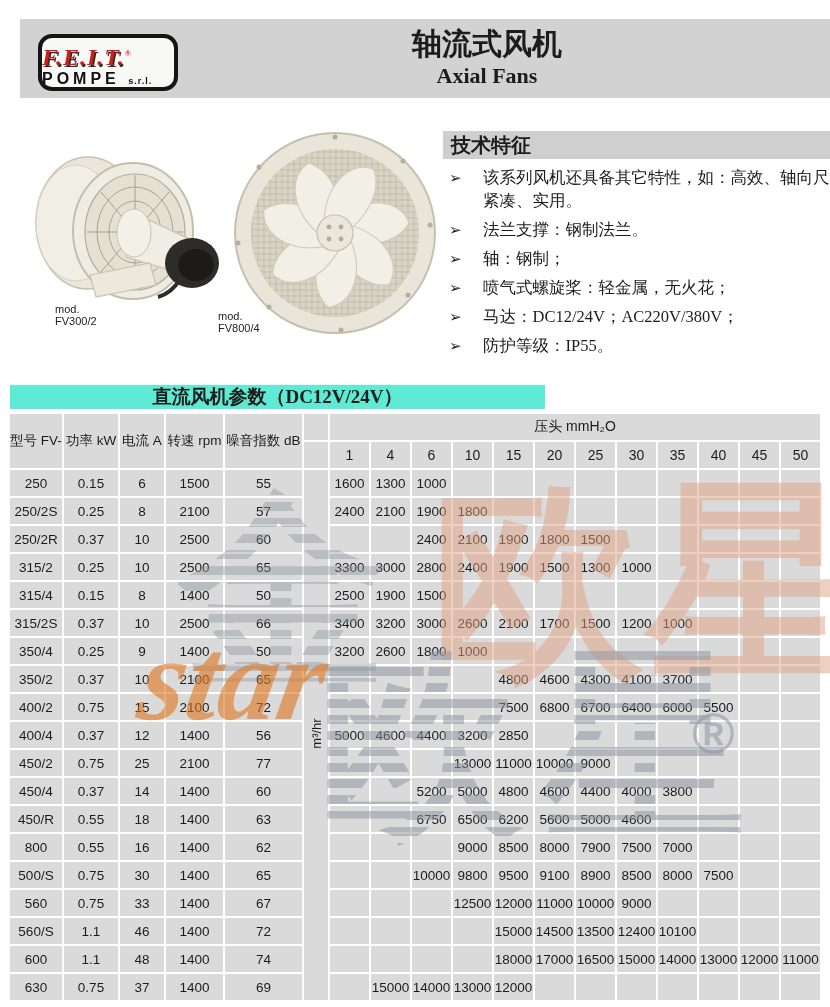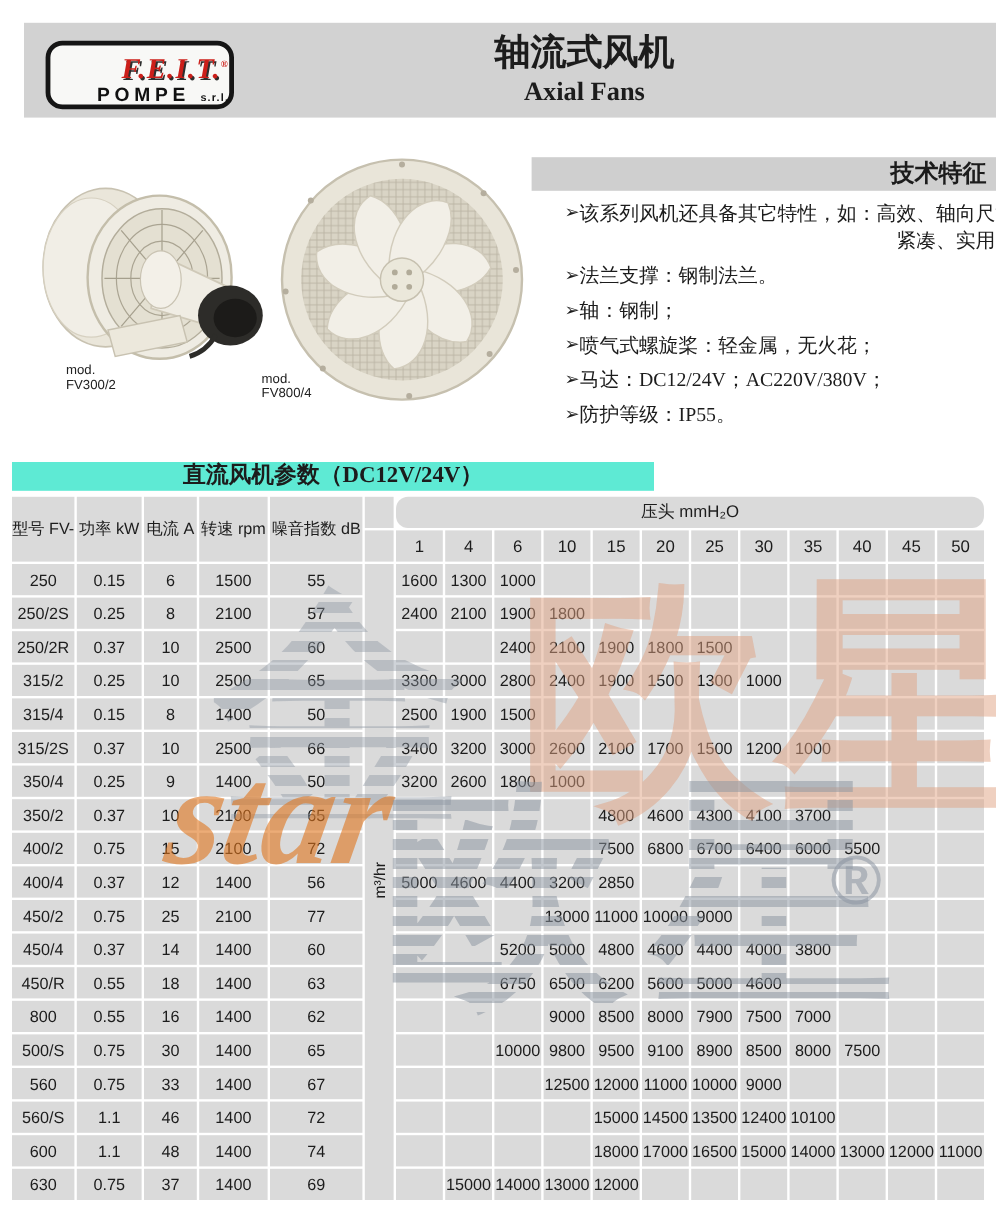--- a/index.html
+++ b/index.html
@@ -1,57 +1,57 @@
 <!DOCTYPE html>
 <html><head>
 <meta charset="utf-8">
 <style>
   html,body{margin:0;padding:0;background:#fff;}
   #page{position:relative;width:830px;height:1007px;background:#fff;overflow:hidden;
         font-family:"Liberation Sans","DejaVu Sans",sans-serif;color:#1c1c1c;}
 
   
   .top-band{position:absolute;left:20px;top:19px;width:810px;height:79px;background:#d2d2d2;}
-  .logo{position:absolute;left:38px;top:34px;width:157px;height:57px;background:#f8f8f6;
-        border:4px solid #151515;border-radius:14px;box-sizing:border-box;text-align:right;}
+  .logo{position:absolute;left:38px;top:34px;width:140px;height:57px;background:#f8f8f6;
+        border:4px solid #151515;border-radius:14px;box-sizing:border-box;text-align:left;}
   .logo-brand{font-family:"Liberation Serif","DejaVu Serif",serif;font-weight:bold;font-style:italic;
         font-size:24px;color:#cc1f1a;letter-spacing:1px;line-height:26px;margin-top:3px;
         text-shadow:1.5px 1.5px 0 #2e2e2e;}
   .logo-reg{font-size:8px;vertical-align:super;color:#cc1f1a;text-shadow:none;}
   .logo-sub{font-size:16px;font-weight:bold;letter-spacing:4px;color:#111;line-height:18px;}
   .logo-srl{font-size:9px;font-weight:bold;letter-spacing:1px;}
   .doc-titles{position:absolute;left:342px;top:26px;width:290px;text-align:center;}
   .doc-title-zh{font-family:"Liberation Serif","DejaVu Serif",serif;font-weight:bold;font-size:30px;line-height:36px;}
   .doc-title-en{font-family:"Liberation Serif","DejaVu Serif",serif;font-weight:bold;font-size:22px;line-height:28px;}
 
   
   .photo{position:absolute;}
   .photo-label{position:absolute;font-size:11px;line-height:12px;color:#222;}
 
   
-  .feat{position:absolute;left:443px;top:131px;width:387px;text-align:right;}
+  .feat{position:absolute;left:443px;top:131px;width:387px;}
   .feat-head{background:#cfcfcf;font-family:"Liberation Serif","DejaVu Serif",serif;
              font-weight:bold;font-size:20px;padding:2px 8px;height:24px;line-height:24px;}
   .feat-list{margin-top:7px;}
   .feat-item{display:flex;margin-bottom:6px;}
   .feat-arrow{width:40px;flex:0 0 40px;font-size:15px;line-height:23px;padding-left:6px;box-sizing:border-box;}
   .feat-text{font-family:"Liberation Serif","DejaVu Serif",serif;font-size:16.5px;line-height:23px;white-space:nowrap;}
 
   
   .tbl-title{position:absolute;left:10px;top:385px;width:535px;height:24px;background:#5eead4;
              text-align:center;font-family:"Liberation Serif","DejaVu Serif",serif;
              font-weight:bold;font-size:19px;line-height:24px;}
 
   
   table.spec{position:absolute;left:8px;top:412px;border-collapse:separate;border-spacing:2px;
              table-layout:fixed;}
   table.spec td,table.spec th{background:#dadada;padding:0;text-align:center;vertical-align:middle;
              font-weight:normal;overflow:visible;}
   th.lhead{font-size:13.5px;}
-  th.phead{font-size:14px;height:26px;border-radius:10px;}
+  th.phead{font-size:14px;height:26px;}
   th.pnum{font-size:14px;font-weight:bold;height:26px;}
   td.cell{height:26px;font-size:13.5px;white-space:nowrap;}
   td.unitcell{position:relative;}
   .unit-rot{position:absolute;left:50%;top:50%;transform:translate(-50%,-60%) rotate(-90deg);
             font-size:13px;white-space:nowrap;}
 
   
   .wm{position:absolute;pointer-events:none;white-space:nowrap;}
   .wm-cn{font-family:"Liberation Serif","DejaVu Serif",serif;font-weight:bold;}
   .wm-stripe{-webkit-mask-image:repeating-linear-gradient(0deg,#000 0 9px,transparent 9px 16px);

